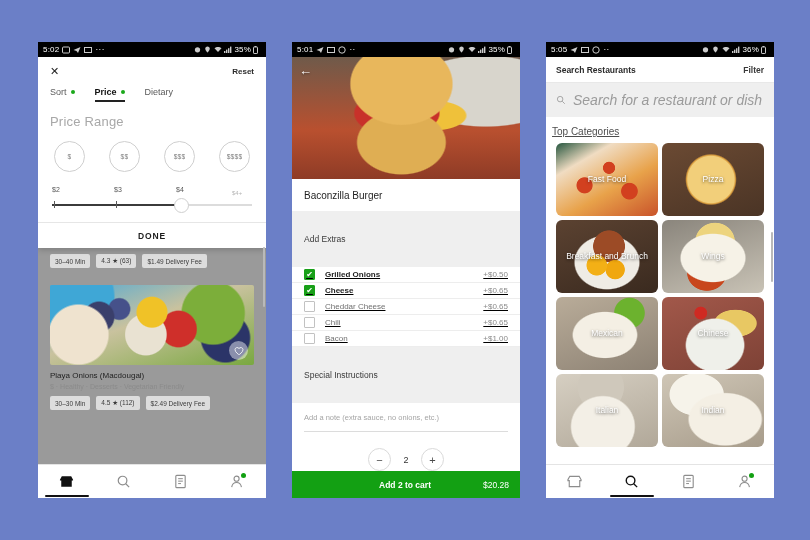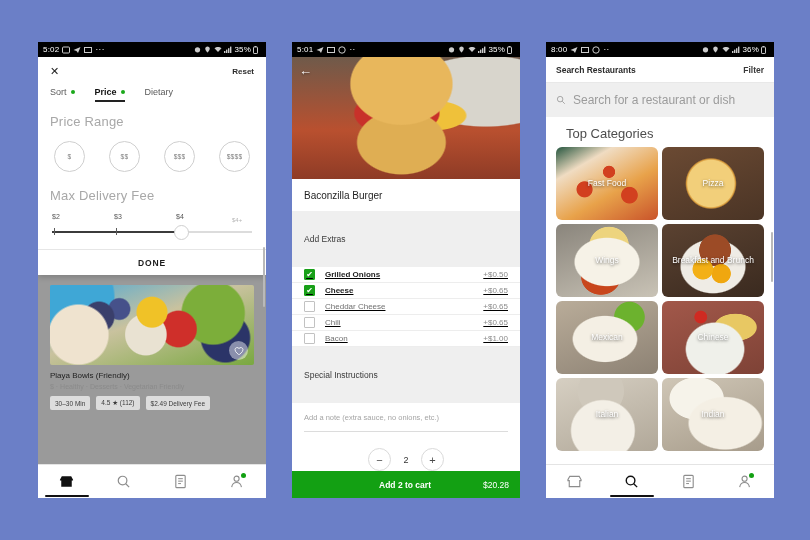--- a/index.html
+++ b/index.html
@@ -126,22 +126,22 @@
   .qbtn { width: 23px; height: 23px; border-radius: 50%; border: 1px solid #dadada; background: #fff;
           display: flex; align-items: center; justify-content: center; font-size: 11px; color: #4a4a4a; }
   .qval { font-size: 9px; color: #333; min-width: 12px; text-align: center; }
   .cartbar { position: absolute; left: 0; bottom: 0; width: 100%; height: 27px; background: #13a013;
              display: flex; align-items: center; justify-content: space-between; padding: 0 11px; }
   .cart-lbl { font-size: 8.5px; color: #fff; font-weight: 700; flex: 1; text-align: center; padding-left: 24px; }
   .cart-total { font-size: 8.5px; color: #fff; text-align: right; }
 
   
   .searchbox { background: #efefef; margin: 0; padding: 8px 10px; display: flex; align-items: center; gap: 7px; }
-  .search-ph { font-size: 12px; color: #9b9b9b; }
-  .cat-label { font-size: 13px; color: #4d4d4d; padding: 9px 10px 6px 20px; }
+  .search-ph { font-size: 14px; color: #9b9b9b; font-style: italic; }
+  .cat-label { font-size: 10px; color: #4d4d4d; padding: 9px 10px 6px 6px; text-decoration: underline; }
   .grid { display: grid; grid-template-columns: 1fr 1fr; gap: 4px; padding: 0 10px; }
   .cat-cell { position: relative; height: 73px; border-radius: 6px; overflow: hidden; }
   .cat-text { position: absolute; left: 0; right: 0; top: 50%; transform: translateY(-50%);
               text-align: center; color: #fff; font-size: 8.5px;
               text-shadow: 0 1px 3px rgba(0,0,0,.65); padding: 0 6px; line-height: 1.15; }
   .scrollbar { position: absolute; right: 1px; width: 2px; background: #b9b9b9; border-radius: 2px; }
 
   
   .ph-bowls { width:100%; height:100%;
     background:
@@ -287,21 +287,21 @@
 
       <div class="card-img" style="top:228px;">
         <div class="ph-bowls"></div>
         <div class="heartbtn">
           <svg width="10" height="10" viewBox="0 0 12 12">
               <path d="M6 10.5S1.2 7.4 1.2 4.4A2.6 2.6 0 0 1 6 3.1a2.6 2.6 0 0 1 4.8 1.3C10.8 7.4 6 10.5 6 10.5z" fill="none" stroke="#fff" stroke-width="1"></path>
             </svg>
         </div>
       </div>
 
-      <div class="card-name" style="top:314px;">Playa Bowls (Friendly)</div>
+      <div class="card-name" style="top:314px;">Playa Onions (Macdougal)</div>
       <div class="card-sub" style="top:326px;">$ · Healthy · Desserts · Vegetarian Friendly</div>
 
       <div class="chips-row" style="top:339px;">
         <span class="chip">30–30 Min</span>
         <span class="chip">4.5 ★ (112)</span>
         <span class="chip">$2.49 Delivery Fee</span>
       </div>
 
       <div class="p1-sheet">
         <div class="sheet-top">
@@ -325,21 +325,20 @@
 
         <div class="sec-label">Price Range</div>
 
         <div class="price-circles">
           <div class="pcircle">$</div>
           <div class="pcircle">$$</div>
           <div class="pcircle">$$$</div>
           <div class="pcircle">$$$$</div>
         </div>
 
-        <div class="sec-label">Max Delivery Fee</div>
 
         <div class="slider-wrap">
           <div class="slider-labels">
             <span class="sl-lab" style="left:0%;">$2</span>
             <span class="sl-lab" style="left:31%;">$3</span>
             <span class="sl-lab" style="left:62%;">$4</span>
             <span class="sl-lab faint" style="left:90%;">$4+</span>
           </div>
           <div class="track">
             <div class="track-bg"></div>
@@ -495,21 +494,21 @@
     <div class="cartbar">
       <span class="cart-lbl">Add 2 to cart</span>
       <span class="cart-total">$20.28</span>
     </div>
   </div>
 
   <div class="phone" id="phone3">
 
     <div class="statusbar">
       <div class="sb-left">
-        <span class="sb-time">8:00</span>
+        <span class="sb-time">5:05</span>
         <span class="sbicon ic-tg">
             <svg width="8" height="8" viewBox="0 0 8 8">
               <path d="M0.5 4 L7.5 1 L5 7 L3.5 5 Z" fill="#ddd"></path>
             </svg>
           </span>
         <span class="sbicon ic-mail">
             <svg width="8" height="8" viewBox="0 0 8 8">
               <rect x="0.5" y="1.5" width="7" height="5" fill="none" stroke="#ddd" stroke-width="1"></rect>
             </svg>
           </span>
@@ -572,26 +571,26 @@
     <div class="grid">
       <div class="cat-cell">
         <div class="ph-fastfood"></div>
         <div class="cat-text">Fast Food</div>
       </div>
       <div class="cat-cell">
         <div class="ph-pizza"></div>
         <div class="cat-text">Pizza</div>
       </div>
       <div class="cat-cell">
+        <div class="ph-breakfast"></div>
+        <div class="cat-text">Breakfast and Brunch</div>
+      </div>
+      <div class="cat-cell">
         <div class="ph-wings"></div>
         <div class="cat-text">Wings</div>
-      </div>
-      <div class="cat-cell">
-        <div class="ph-breakfast"></div>
-        <div class="cat-text">Breakfast and Brunch</div>
       </div>
       <div class="cat-cell">
         <div class="ph-mexican"></div>
         <div class="cat-text">Mexican</div>
       </div>
       <div class="cat-cell">
         <div class="ph-chinese"></div>
         <div class="cat-text">Chinese</div>
       </div>
       <div class="cat-cell">

